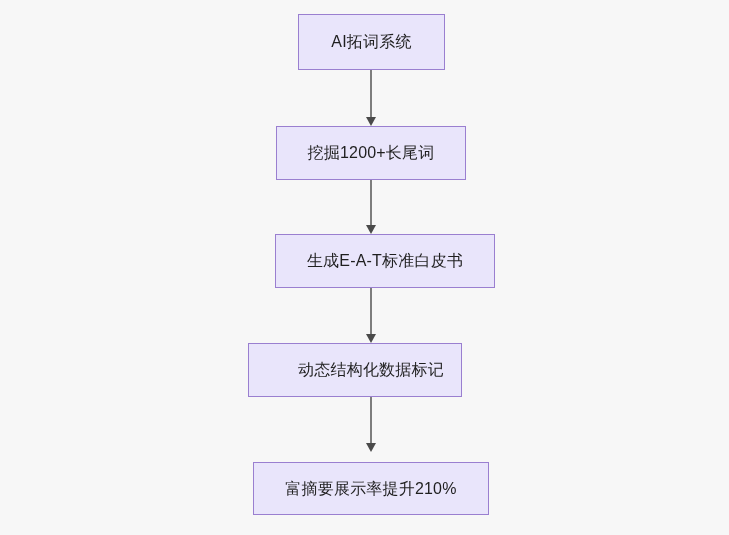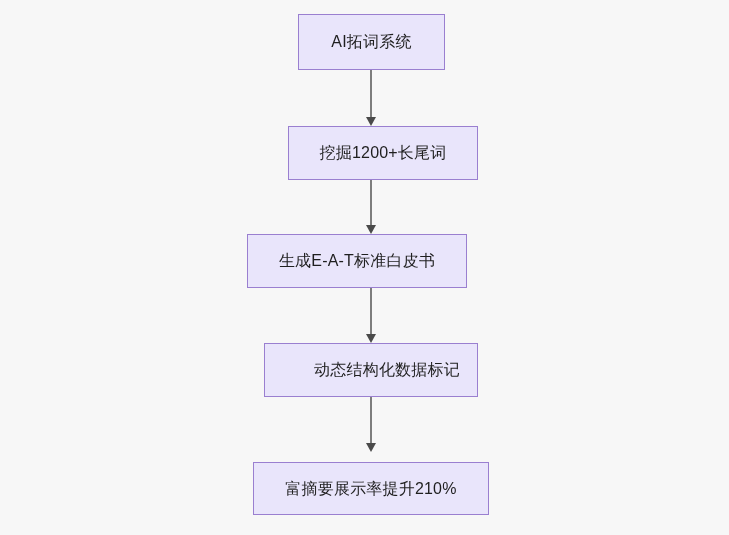--- a/index.html
+++ b/index.html
@@ -49,23 +49,23 @@
     position: absolute;
     width: 0;
     height: 0;
     border-left: 5.5px solid transparent;
     border-right: 5.5px solid transparent;
     border-top: 9px solid #4a4a4a;
   }
 
   
   #node-1 { left: 298px; top: 14px;  width: 147px; height: 56px; }
-  #node-2 { left: 288px; top: 126px; width: 190px; height: 54px; justify-content: center; }
-  #node-3 { left: 247px; top: 234px; width: 220px; height: 54px; }
-  #node-4 { left: 264px; top: 343px; width: 214px; height: 54px; padding-left: 32px; }
+  #node-2 { left: 276px; top: 126px; width: 190px; height: 54px; justify-content: center; }
+  #node-3 { left: 275px; top: 234px; width: 220px; height: 54px; }
+  #node-4 { left: 248px; top: 343px; width: 214px; height: 54px; padding-left: 32px; }
   #node-5 { left: 253px; top: 452px; width: 236px; height: 53px; margin-top: 10px; }
 
   
   #connector-1 { left: 370px; top: 70px;  height: 47px; }
   #arrow-1     { left: 365.5px; top: 117px; }
   #connector-2 { left: 370px; top: 180px; height: 45px; }
   #arrow-2     { left: 365.5px; top: 225px; }
   #connector-3 { left: 370px; top: 288px; height: 46px; }
   #arrow-3     { left: 365.5px; top: 334px; }
   #connector-4 { left: 370px; top: 397px; height: 46px; }

